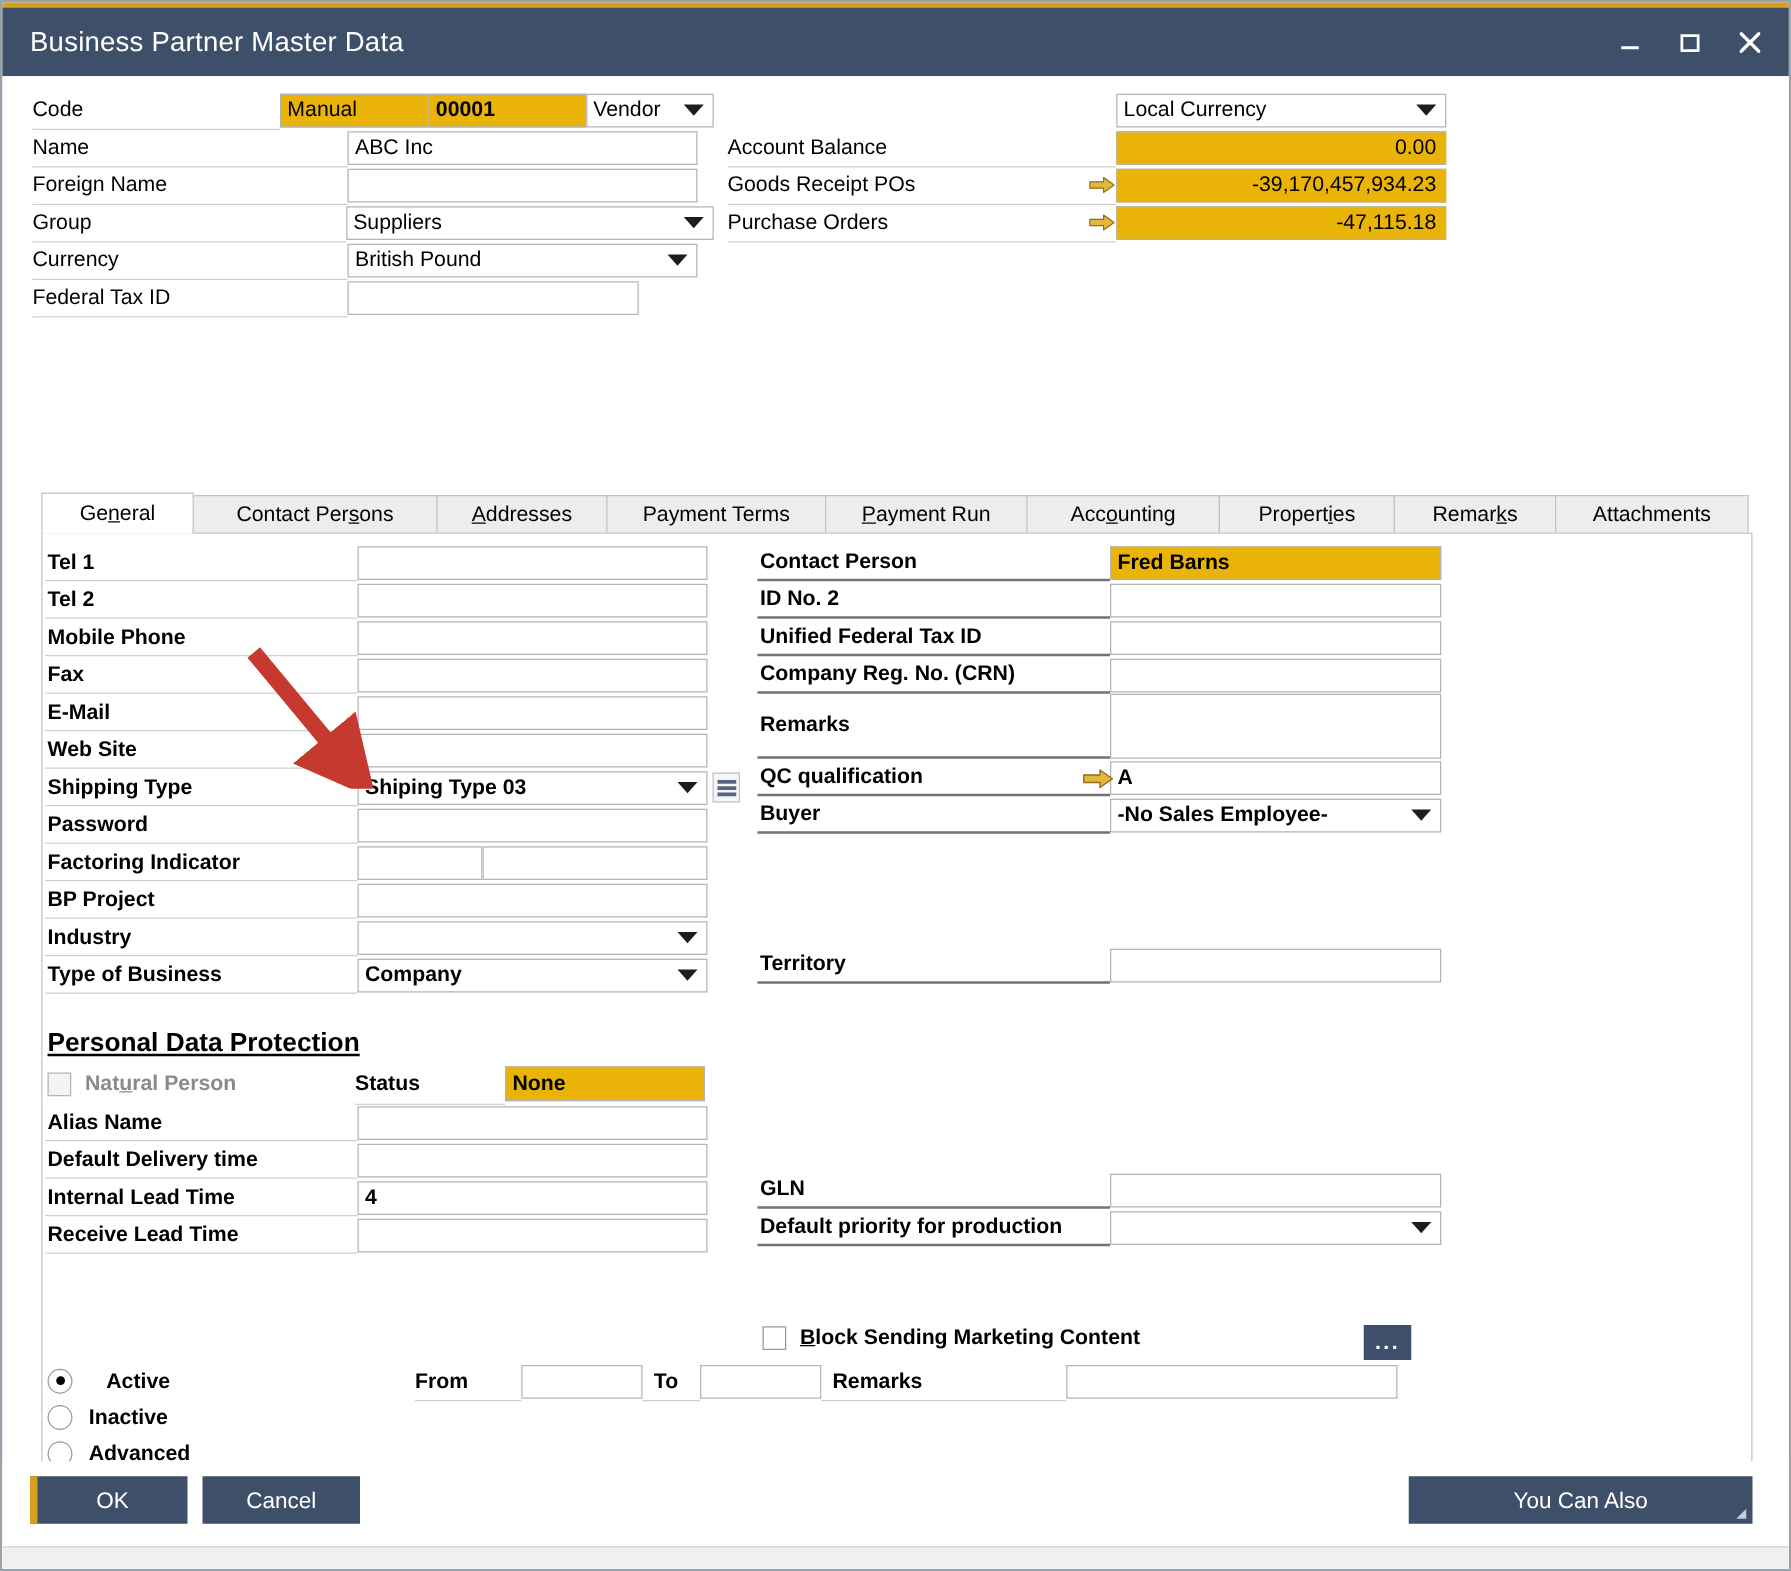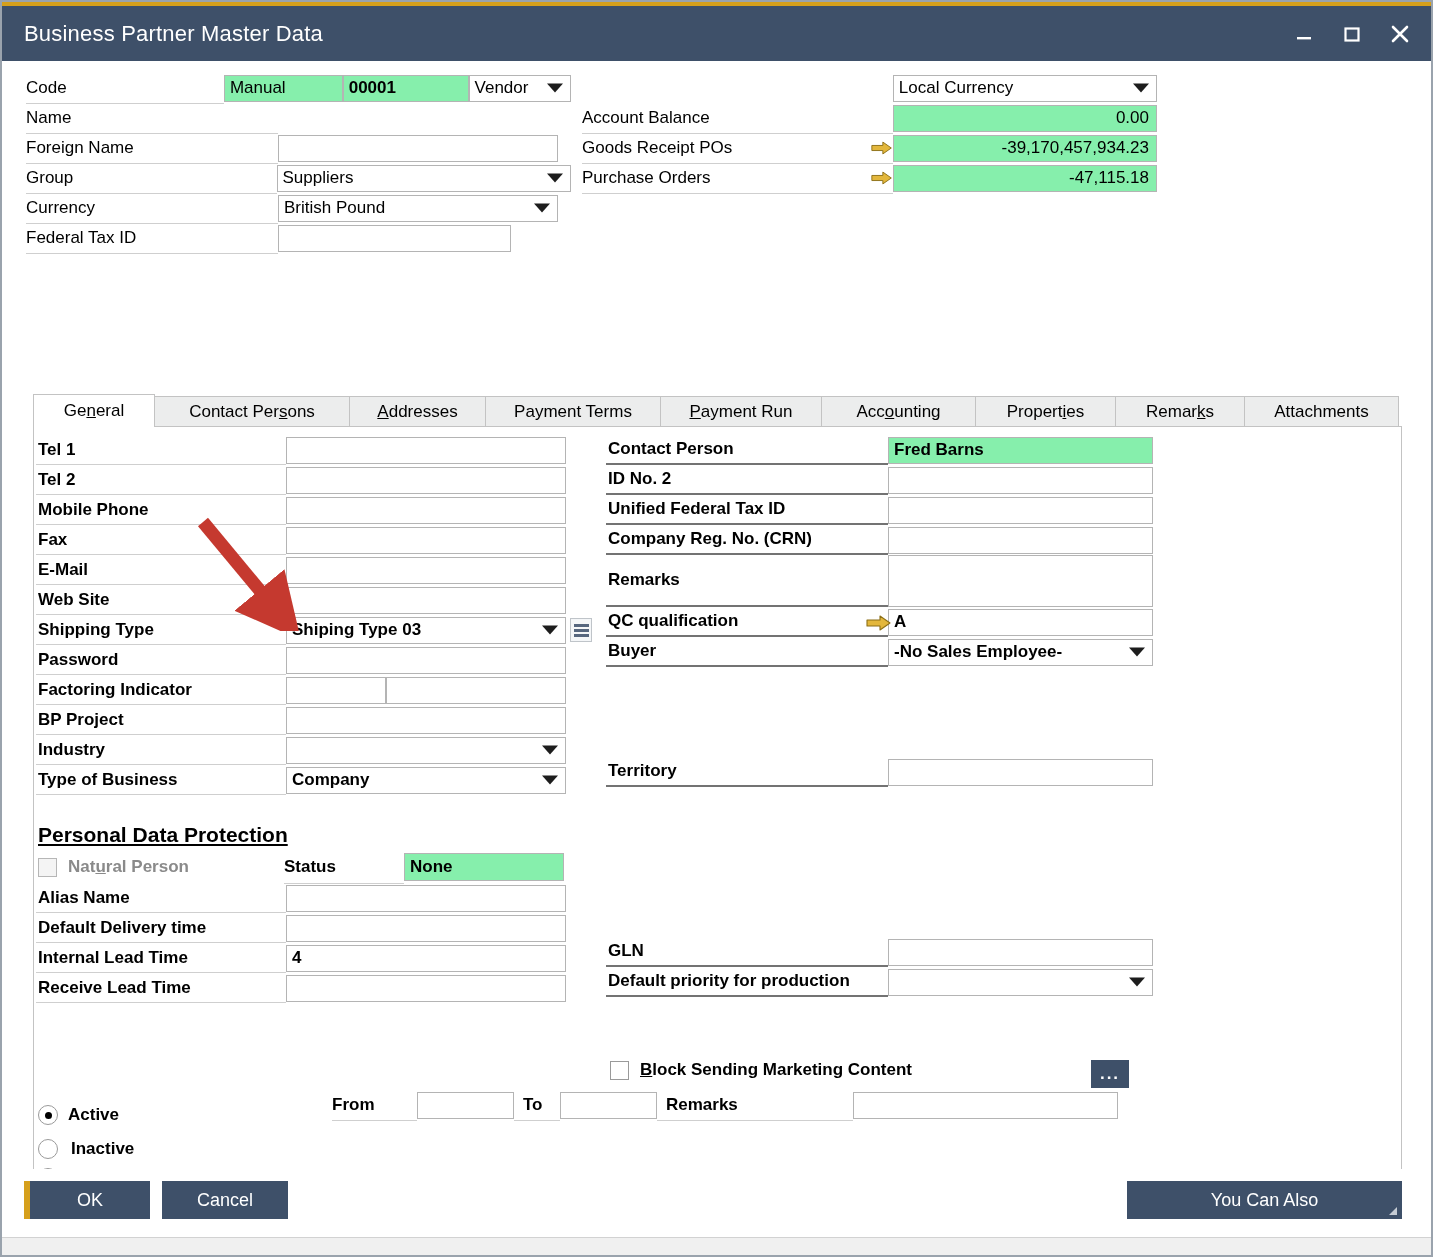--- a/index.html
+++ b/index.html
@@ -40,21 +40,21 @@
     flex:1 1 auto;position:relative;background:#ffffff;
     padding:0; box-sizing:border-box;
   }
   
   .lbl{font-size:17px;color:#000;white-space:nowrap;}
   .fld{
     border:1px solid #b4b4b4;background:#ffffff;box-sizing:border-box;
     height:27px;font-size:17px;padding:1px 5px;color:#000;
     display:flex;align-items:center;overflow:hidden;white-space:nowrap;
   }
-  .fld.ro{background:#86efac;}
+  .fld.ro{background:#eab308;}
   .fld.num{justify-content:flex-end;padding-right:7px;}
   .dd{position:relative;}
   .dd .caret{
     position:absolute;right:7px;top:50%;transform:translateY(-50%);
     width:0;height:0;border-left:8px solid transparent;border-right:8px solid transparent;
     border-top:9px solid #1d1d1d;
   }
   .arrow-ico{width:26px;height:18px;display:inline-block;}
   
   .hdr-left{position:absolute;left:24px;top:12px;width:545px;}
@@ -168,20 +168,21 @@
         <div class="fld ro" style="width:148px;">Manual</div>
         <div class="fld ro" style="width:157px;font-weight:bold;">00001</div>
         <div class="fld dd" style="width:122px;padding-right:24px;">
           <span>Vendor</span>
           <span class="caret"></span>
         </div>
       </div>
 
       <div class="hrow">
         <div class="lbl">Name</div>
+        <div class="fld" style="width:280px;">ABC Inc</div>
       </div>
 
       <div class="hrow">
         <div class="lbl">Foreign Name</div>
         <div class="fld" style="width:280px;"></div>
       </div>
 
       <div class="hrow">
         <div class="lbl">Group</div>
         <div class="fld dd" style="width:296px;padding-right:26px;">
@@ -444,21 +445,21 @@
         <div class="frow frowR">
           <div class="lbl">Default priority for production</div>
           <div class="fld dd" style="width:265px;padding-right:26px;">
             <span></span>
             <span class="caret"></span>
           </div>
         </div>
       </div>
 
       <div style="position:absolute;left:4px;top:663px;width:330px;">
-        <div style="display:flex;align-items:flex-start;gap:10px;height:29px;margin-top:15px;">
+        <div style="display:flex;align-items:center;gap:27px;height:29px;">
           <span class="radio">
               <span class="dot"></span>
             </span>
           <span>Active</span>
         </div>
         <div style="display:flex;align-items:center;gap:13px;height:29px;">
           <span class="radio"></span>
           <span>Inactive</span>
         </div>
         <div style="display:flex;align-items:center;gap:13px;height:29px;">

